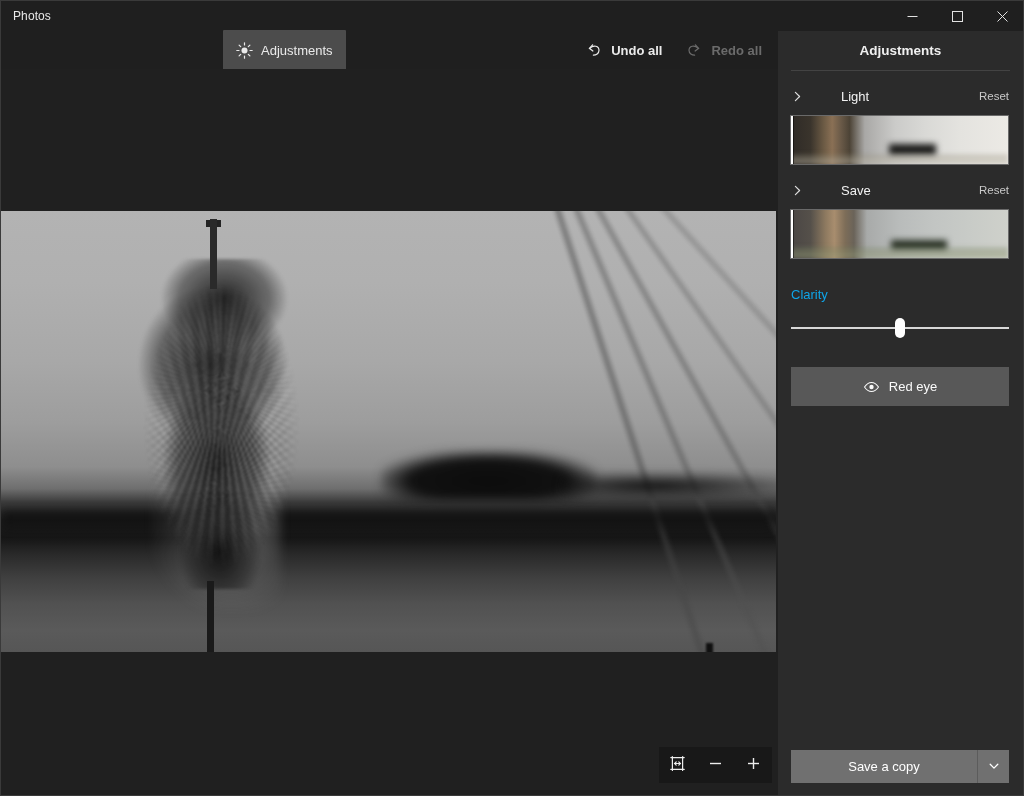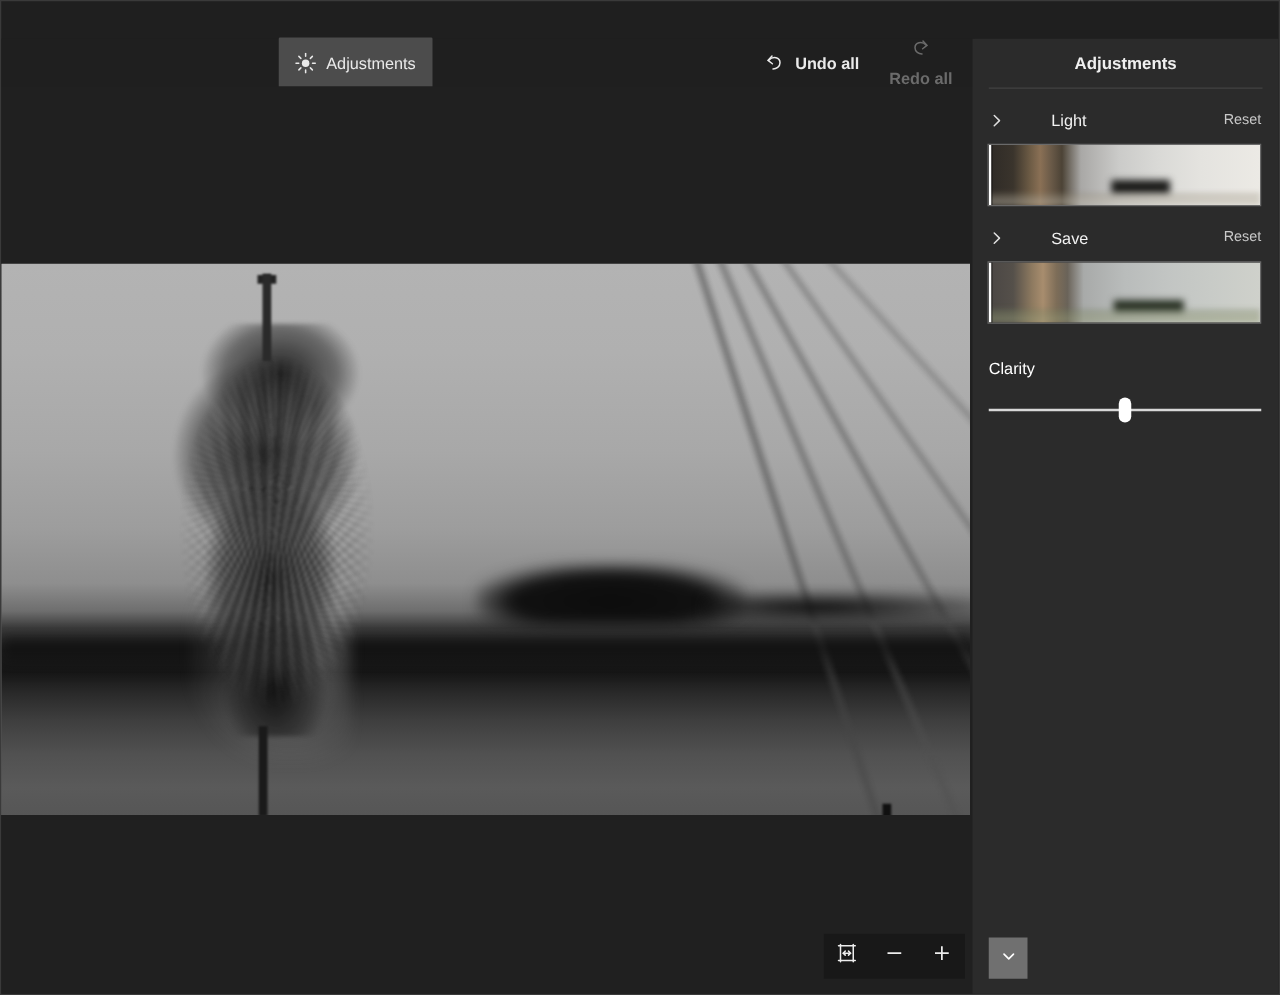--- a/index.html
+++ b/index.html
@@ -92,21 +92,21 @@
     align-items: center;
     height: 44px;
   }
   .undo-btn {
     display: flex; align-items: center; gap: 9px;
     height: 40px; padding: 0 12px;
     font-size: 13px;
     color: #eaeaea;
     font-weight: bold;
   }
-  .undo-btn.disabled { color: #6b6b6b; flex-direction: column; }
+  .undo-btn.disabled { color: #6b6b6b; }
   .undo-btn .ico { display: inline-flex; width: 16px; height: 16px; }
 
   
   .canvas-area {
     position: absolute;
     top: 68px; left: 0;
     width: 779px;
     height: 727px;
     background: #202020;
     overflow: hidden;
@@ -338,21 +338,21 @@
     position: absolute; left: 0; bottom: 0;
     width: 100%; height: 22%;
     background: linear-gradient(to bottom, rgba(110,120,90,.30), rgba(150,158,120,.55));
     filter: blur(2px);
   }
 
   
   .slider-block { margin: 28px 14px 0 13px; }
   .slider-label {
     font-size: 13px;
-    color: #ffffff;
+    color: #0ea5e9;
     margin-bottom: 16px;
   }
   .slider {
     position: relative;
     height: 20px;
   }
   .slider-track {
     position: absolute;
     left: 0; right: 0; top: 9px;
     height: 2px;
@@ -411,20 +411,48 @@
     align-items: center;
     justify-content: center;
     color: #fff;
   }
 </style>
 </head>
 <body>
 
 <div id="app">
 
+  <div class="titlebar">
+    <div class="titlebar-text">Photos</div>
+
+    <div class="win-controls">
+      <div class="win-btn">
+        <span>
+          <svg width="11" height="11" viewBox="0 0 11 11">
+              <line x1="0.5" y1="5.5" x2="10.5" y2="5.5" stroke="currentColor" stroke-width="1"></line>
+            </svg>
+        </span>
+      </div>
+      <div class="win-btn">
+        <span>
+          <svg width="11" height="11" viewBox="0 0 11 11">
+              <rect x="0.5" y="0.5" width="10" height="10" fill="none" stroke="currentColor" stroke-width="1"></rect>
+            </svg>
+        </span>
+      </div>
+      <div class="win-btn">
+        <span>
+          <svg width="11" height="11" viewBox="0 0 11 11">
+              <line x1="0.5" y1="0.5" x2="10.5" y2="10.5" stroke="currentColor" stroke-width="1"></line>
+              <line x1="10.5" y1="0.5" x2="0.5" y2="10.5" stroke="currentColor" stroke-width="1"></line>
+            </svg>
+        </span>
+      </div>
+    </div>
+  </div>
 
   <div class="toolbar">
 
     <div class="tool-group">
 
 
 
       <div class="tool-btn active">
         <span class="ico">
           <svg width="17" height="17" viewBox="0 0 17 17" fill="none" stroke="currentColor" stroke-width="1.2">
@@ -562,23 +590,33 @@
     <div class="slider-block">
       <div class="slider-label">Clarity</div>
       <div class="slider">
         <div class="slider-track"></div>
         <div class="slider-handle"></div>
       </div>
     </div>
 
 
     <div style="height:29px"></div>
+    <div class="action-btn">
+      <span class="ico">
+        <svg width="18" height="18" viewBox="0 0 18 18" fill="none" stroke="currentColor" stroke-width="1.15">
+          <path d="M1.6 9 C4 5.4 7 4.2 9 4.2 C11 4.2 14 5.4 16.4 9 C14 12.6 11 13.8 9 13.8 C7 13.8 4 12.6 1.6 9 Z"></path>
+          <circle cx="9" cy="9" r="2.3" fill="currentColor" stroke="none"></circle>
+        </svg>
+      </span>
+      <span>Red eye</span>
+    </div>
     <div style="height:8px"></div>
 
     <div class="save-row">
+      <div class="save-btn">Save a copy</div>
       <div class="save-caret">
         <span>
           <svg width="12" height="12" viewBox="0 0 12 12" fill="none" stroke="currentColor" stroke-width="1.3" stroke-linecap="round" stroke-linejoin="round">
               <path d="M2.2 4.3 L6 8.1 L9.8 4.3"></path>
             </svg>
         </span>
       </div>
     </div>
 
   </div>

